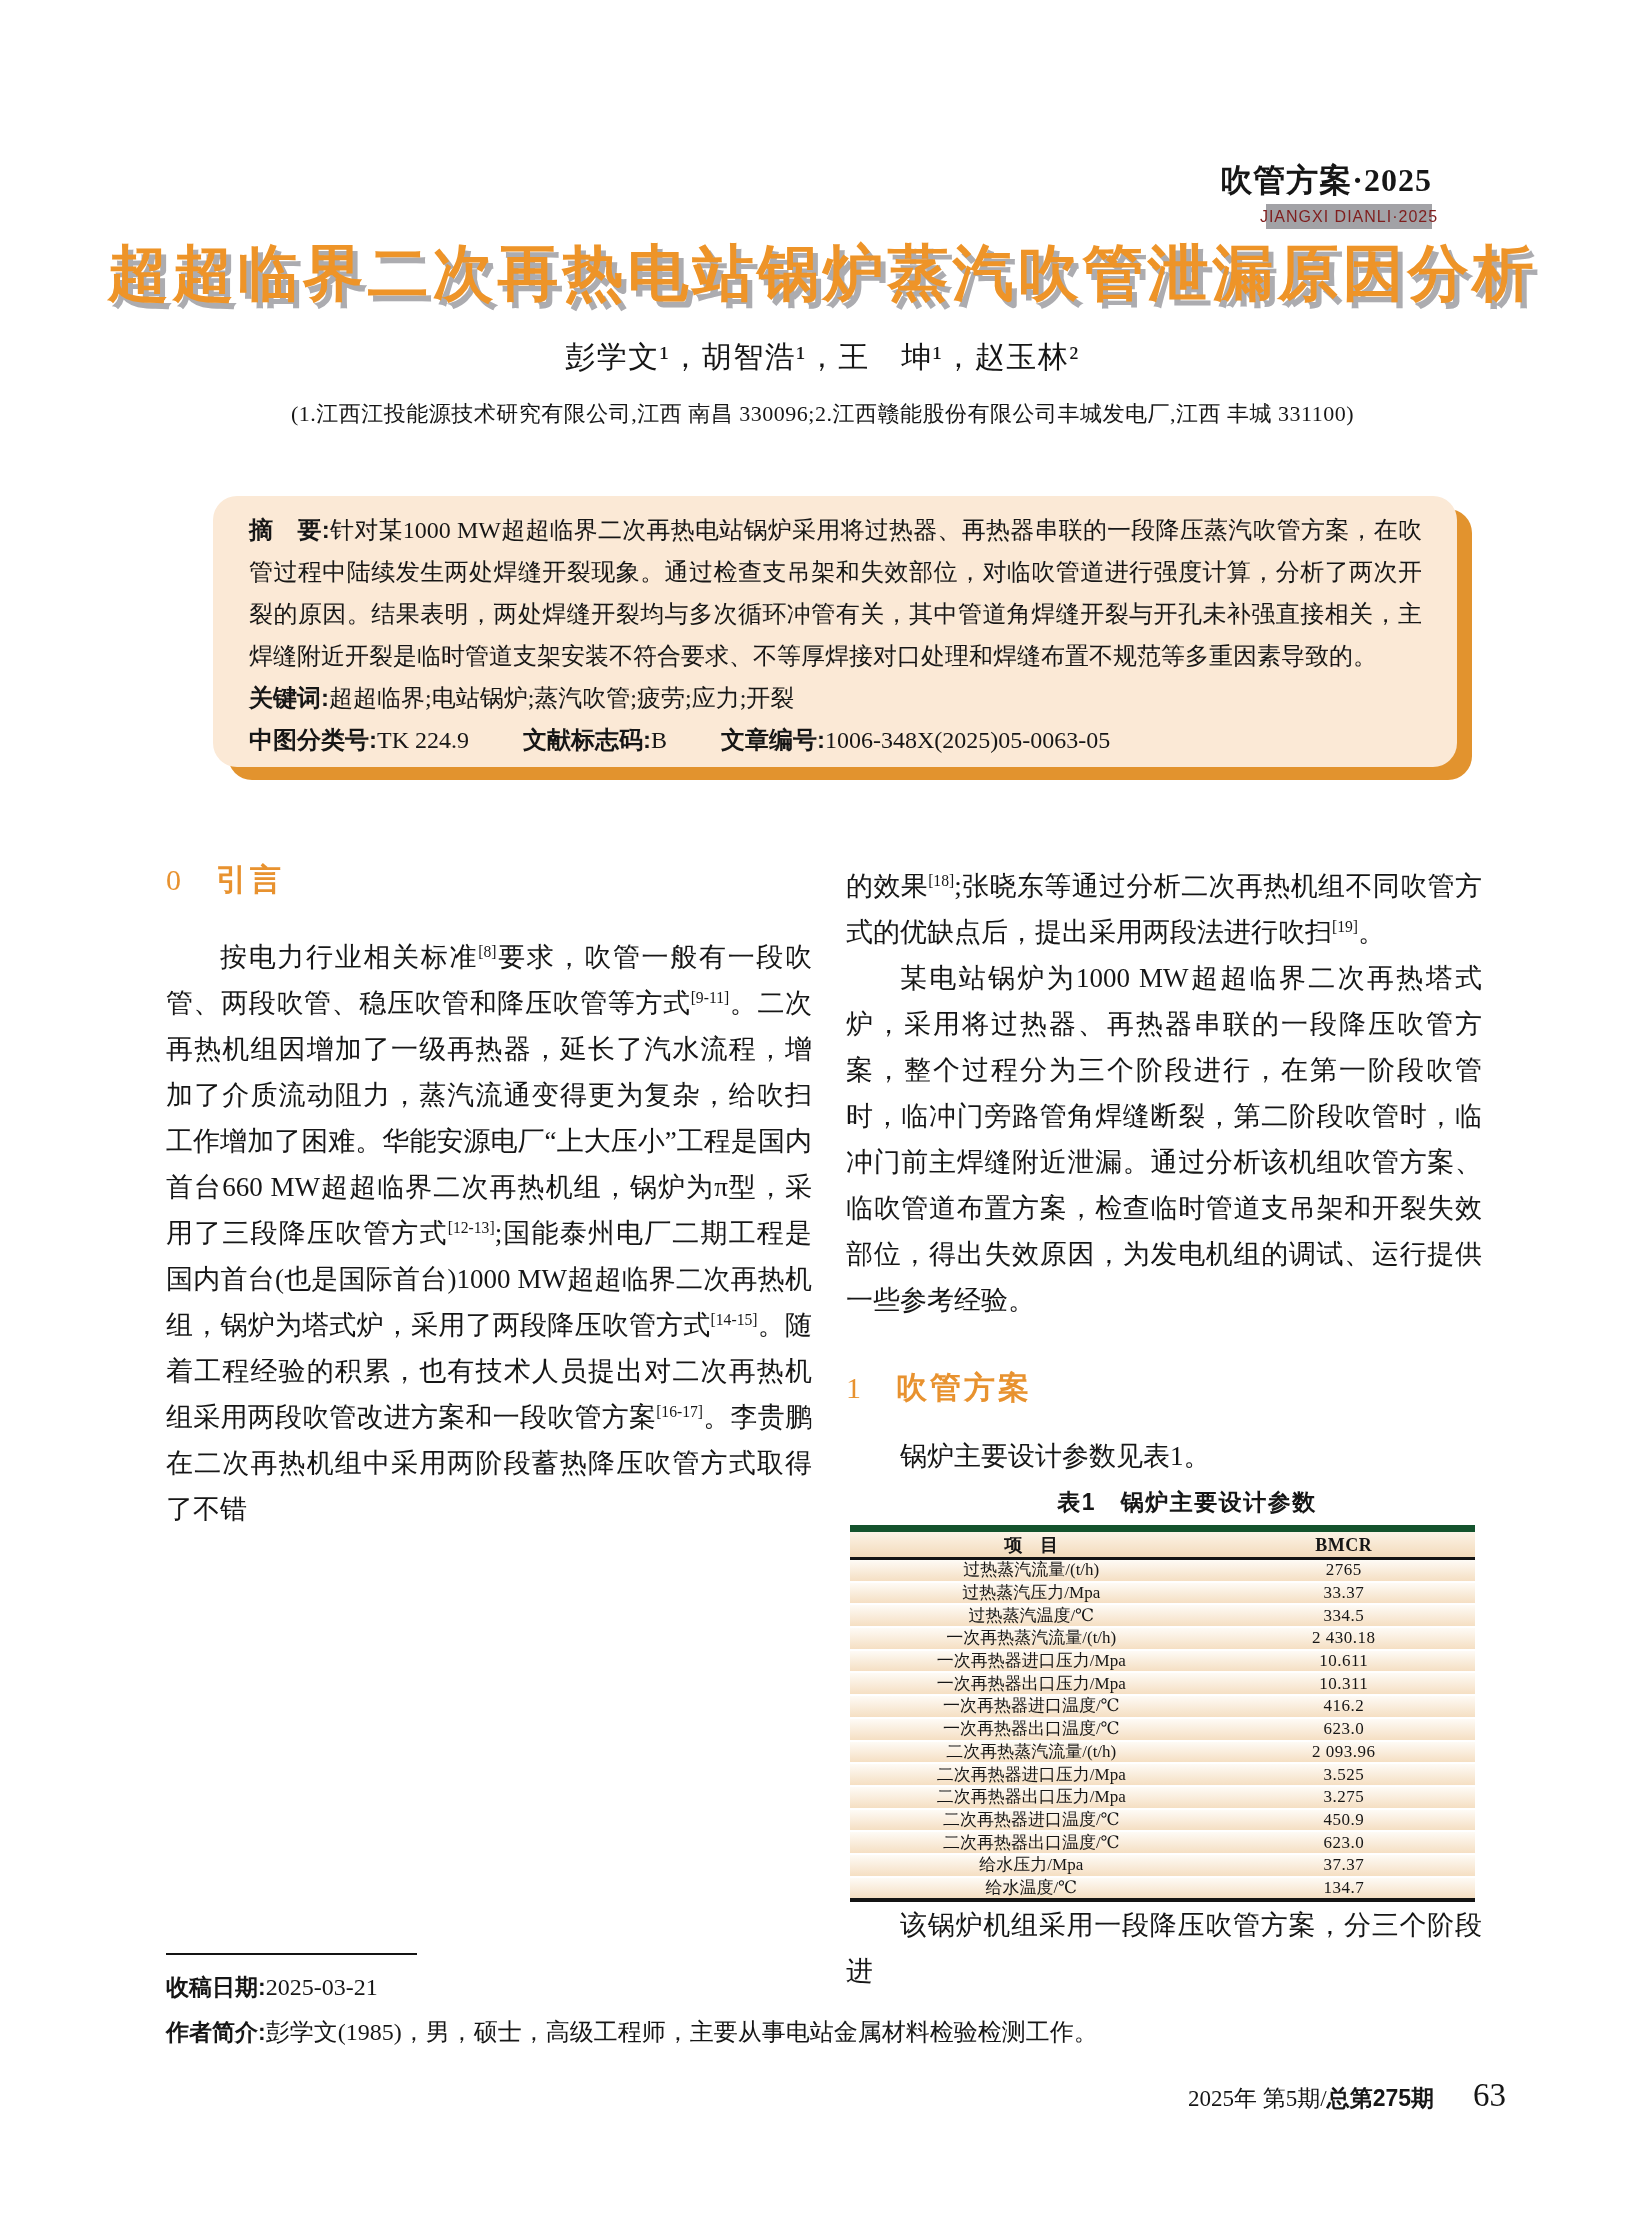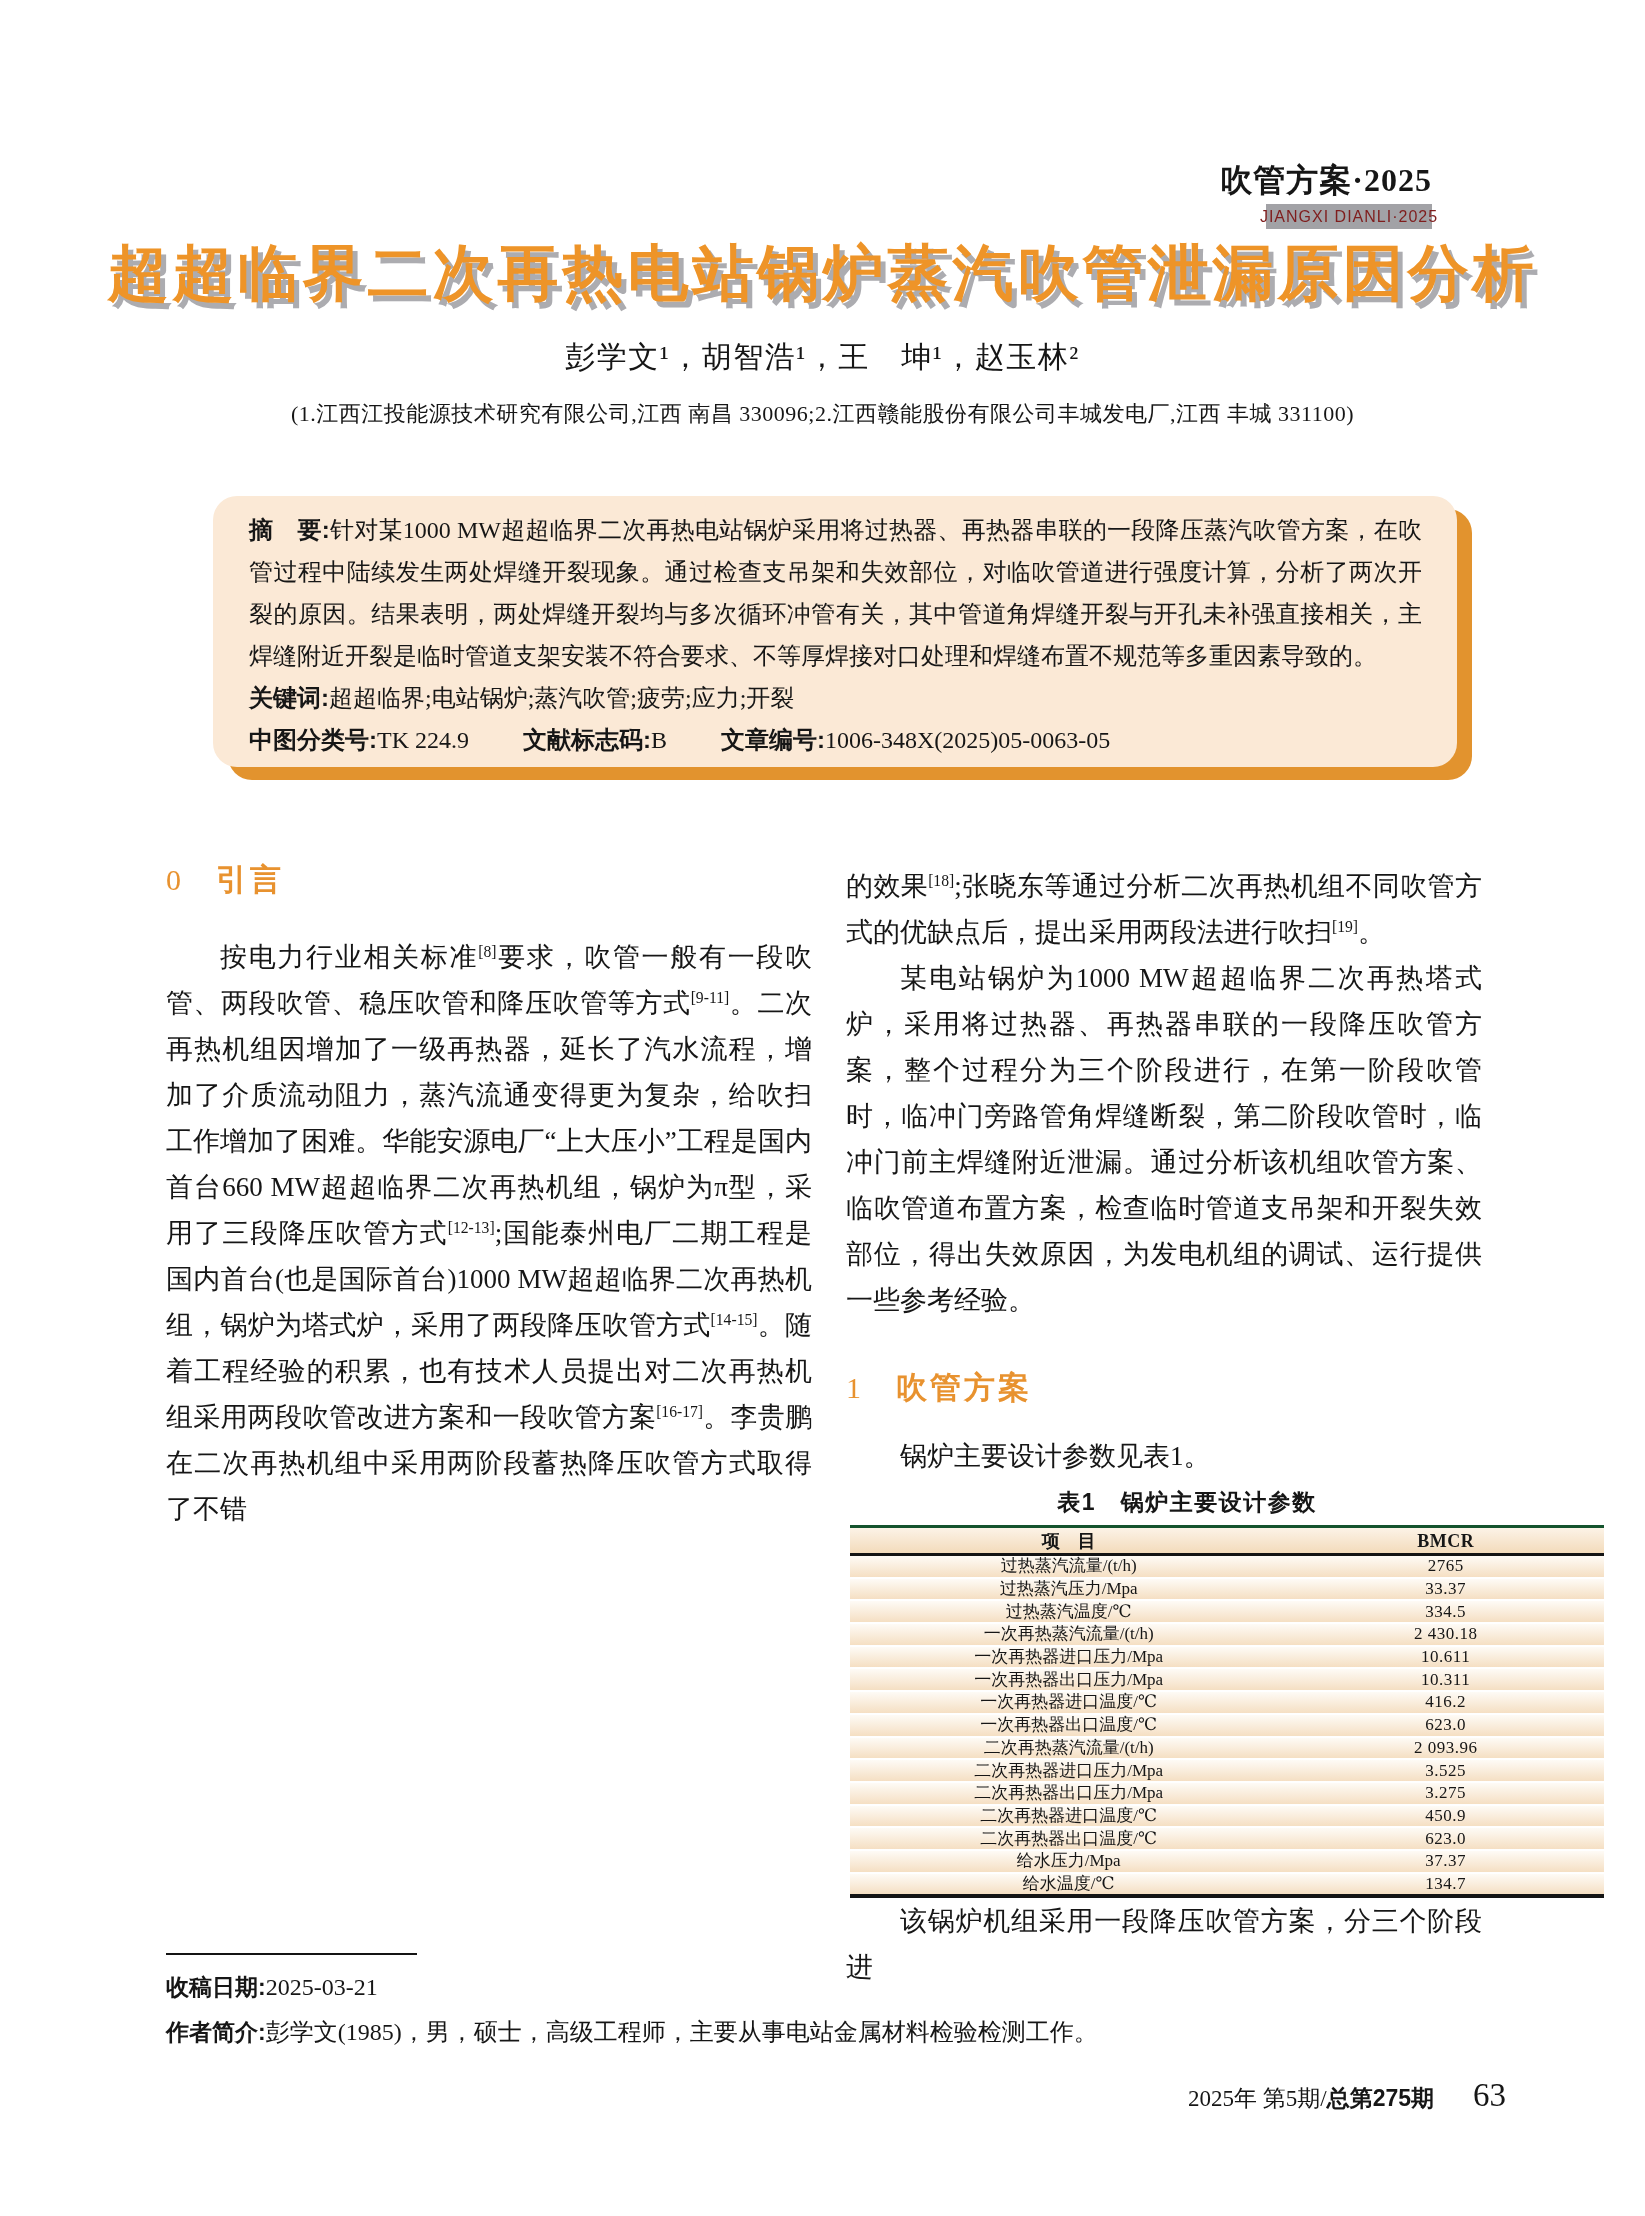--- a/index.html
+++ b/index.html
@@ -72,22 +72,22 @@
   .col-left .sec-head{margin-bottom:31px;}
   .col-right .sec-head{margin-top:42px; margin-bottom:22px;}
 
   
   .t1-caption{
     margin:2px 0 7px 0; text-align:center; font-size:23px; font-weight:bold;
     font-family:"Liberation Sans","DejaVu Sans",sans-serif; letter-spacing:1.5px;
     text-indent:0;
   }
   .t1{
-    width:754px; margin-left:4px;
-    border-top:3px solid #14532d; border-bottom:4px solid #141414;
+    width:625px; margin-left:4px;
+    border-top:7px solid #14532d; border-bottom:4px solid #141414;
   }
   .t1-head{
     display:flex; height:25px; align-items:center;
     background:linear-gradient(180deg,#FCF3E7 0%,#F3DBBB 100%);
     border-bottom:3px solid #141414;
     font-size:18px; font-weight:600;
   }
   .t1-row{
     display:flex; height:20.7px; align-items:center;
     background:linear-gradient(180deg,#FEFBF6 0%,#F5DFC3 100%);

